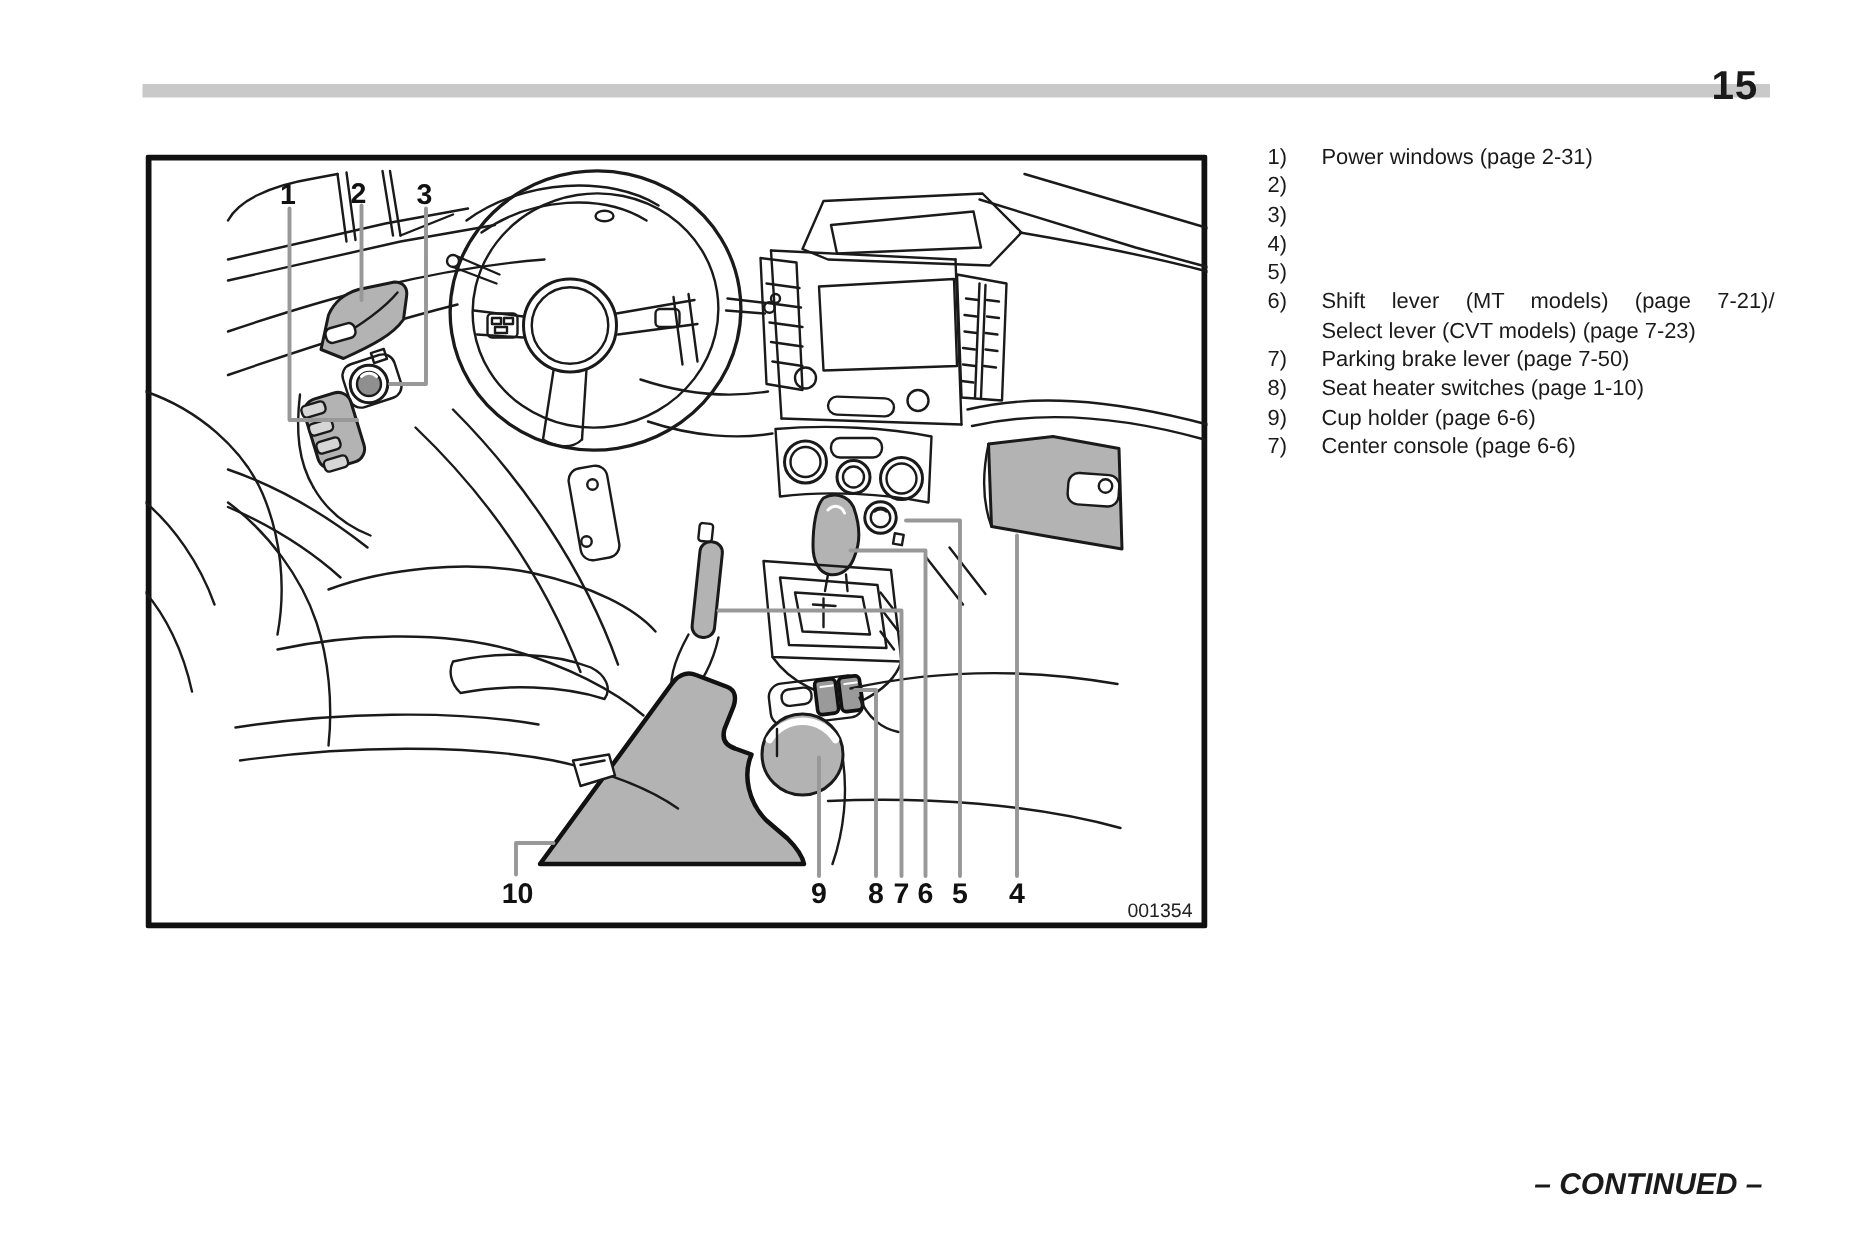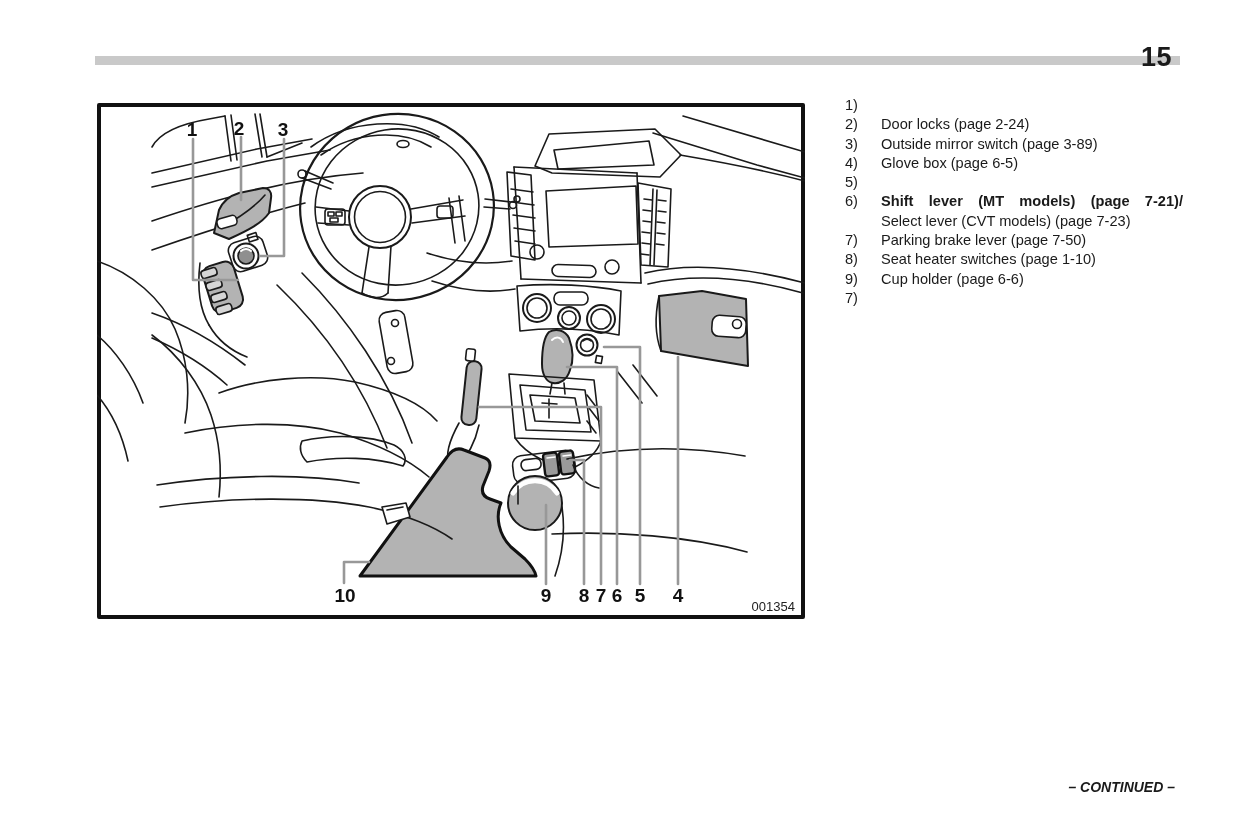--- a/index.html
+++ b/index.html
@@ -8,22 +8,22 @@
     font-family:"Liberation Sans", sans-serif;color:#1a1a1a;overflow:hidden;
   }
   .header-bar{position:absolute;left:95px;top:56px;width:1085px;height:9px;background:#c9c9c9;}
   .page-num{position:absolute;left:1141px;top:42px;font-size:27px;font-weight:bold;letter-spacing:0.5px;}
   .figure-box{position:absolute;left:97px;top:103px;width:708px;height:516px;}
   .parts-list{position:absolute;left:845px;top:96px;width:338px;font-size:14.6px;line-height:19.3px;}
   .row{display:flex;align-items:flex-start;}
   .num{width:36px;flex:0 0 36px;}
   .lblwrap{flex:1;}
   .lbl{display:block;}
-  .j1{text-align:justify;text-align-last:justify;font-weight:bold;}
-  .continued{position:absolute;right:66px;top:779px;font-size:14px;font-weight:bold;font-style:italic;}
+  .j1{text-align:justify;text-align-last:justify;}
+  .continued{position:absolute;right:66px;top:779px;font-size:20px;font-weight:bold;font-style:italic;}
   svg text{font-family:"Liberation Sans", sans-serif;}
   .callout{font-size:19px;font-weight:bold;fill:#111;}
   .figid{font-size:13px;fill:#222;}
 </style>
 </head>
 <body>
 
 <div class="header-bar"></div>
 <div class="page-num">15</div>
 
@@ -269,38 +269,32 @@
     <text class="callout" x="543" y="499">5</text>
     <text class="callout" x="581" y="499">4</text>
     <text class="figid" x="698" y="508" text-anchor="end">001354</text>
   </g>
 </svg>
 </div>
 
 <div class="parts-list">
   <div class="row">
       <span class="num">1)</span>
+      <span class="lblwrap">
+        <span class="lbl">Power windows (page 2-31)</span>
+      </span>
     </div>
   <div class="row">
       <span class="num">2)</span>
-      <span class="lblwrap">
-        <span class="lbl">Door locks (page 2-24)</span>
-      </span>
     </div>
   <div class="row">
       <span class="num">3)</span>
-      <span class="lblwrap">
-        <span class="lbl">Outside mirror switch (page 3-89)</span>
-      </span>
     </div>
   <div class="row">
       <span class="num">4)</span>
-      <span class="lblwrap">
-        <span class="lbl">Glove box (page 6-5)</span>
-      </span>
     </div>
   <div class="row">
       <span class="num">5)</span>
     </div>
   <div class="row">
       <span class="num">6)</span>
       <span class="lblwrap">
         <span class="lbl j1">Shift lever (MT models) (page 7-21)/</span>
         <span class="lbl">Select lever (CVT models) (page 7-23)</span>
       </span>
@@ -318,16 +312,19 @@
       </span>
     </div>
   <div class="row">
       <span class="num">9)</span>
       <span class="lblwrap">
         <span class="lbl">Cup holder (page 6-6)</span>
       </span>
     </div>
   <div class="row">
       <span class="num">7)</span>
+      <span class="lblwrap">
+        <span class="lbl">Center console (page 6-6)</span>
+      </span>
     </div>
 </div>
 
 <div class="continued">– CONTINUED –</div>
 
 </body></html>

